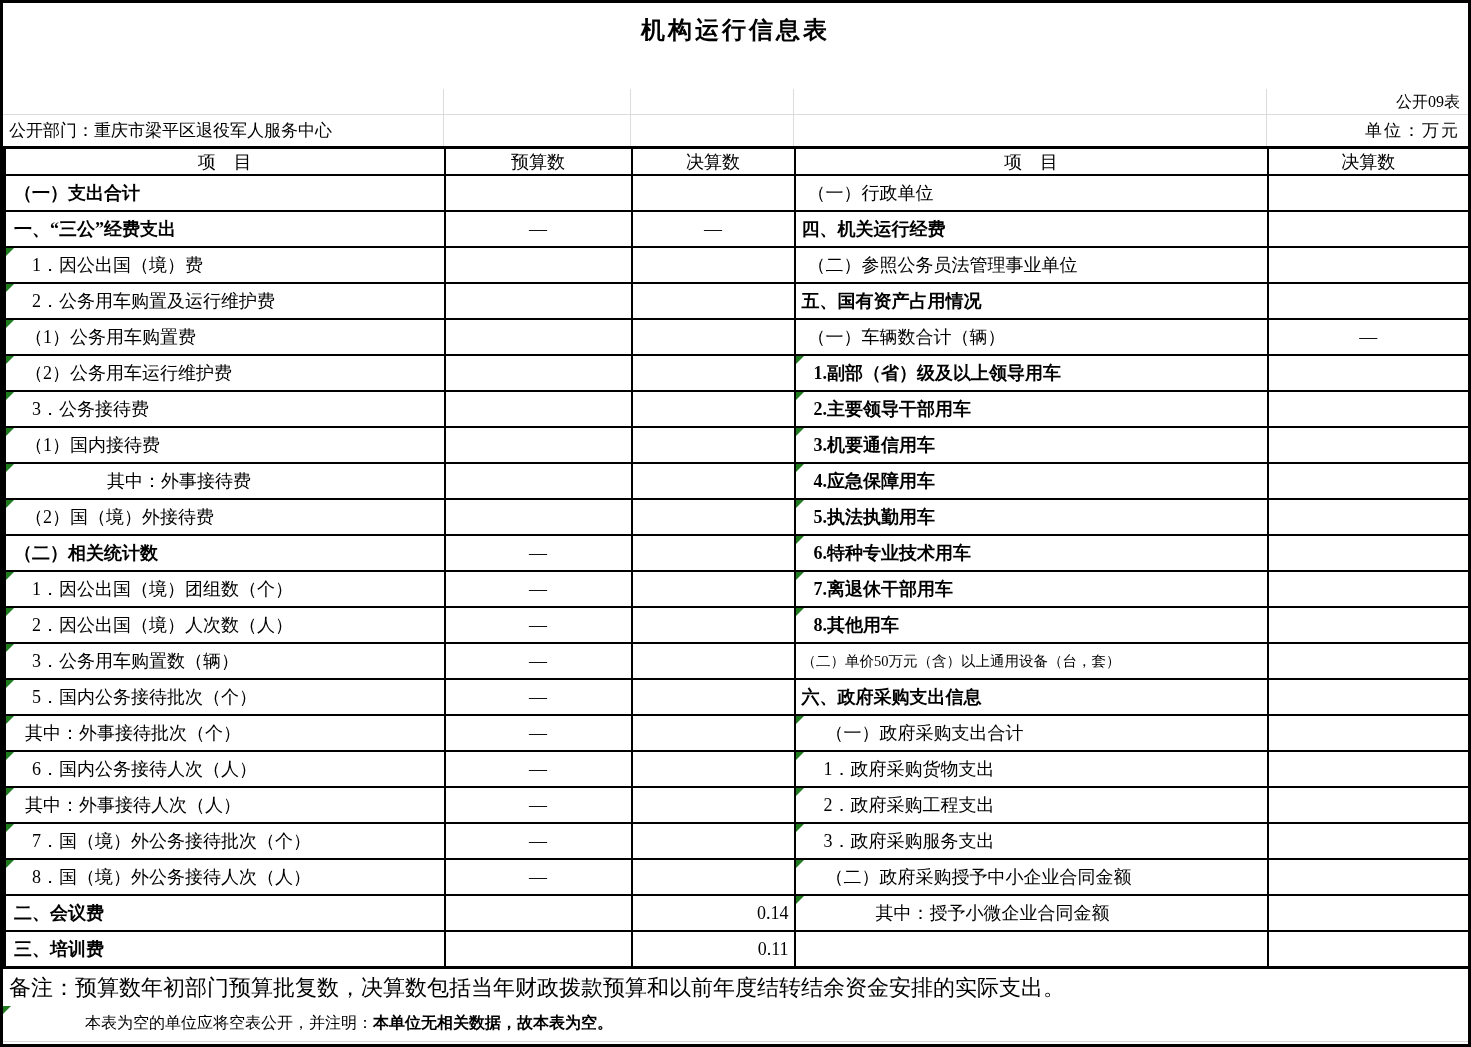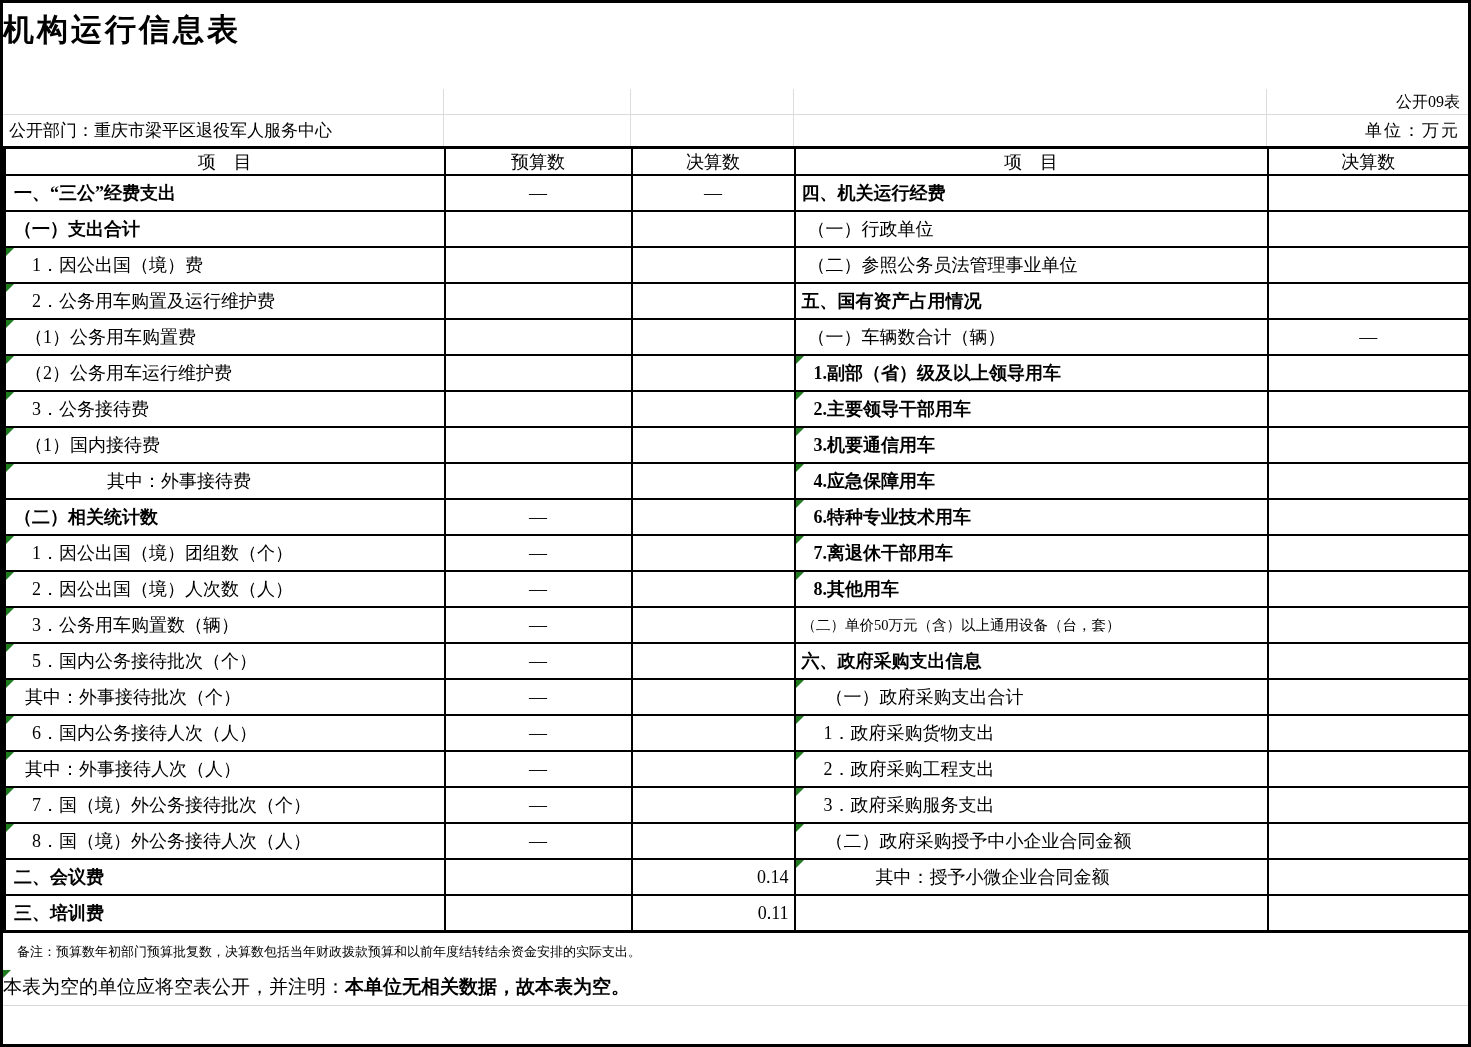--- a/index.html
+++ b/index.html
@@ -11,21 +11,22 @@
   .frame {
     box-sizing:border-box;
     width:1471px; height:1047px;
     border:3px solid #000;
     overflow:hidden;
     background:#fff;
     position:relative;
   }
   .title {
     height:52px; line-height:54px;
-    font-size:31px; font-weight:bold;
+    text-align:center;
+    font-size:24px; font-weight:bold;
     letter-spacing:3px;
   }
   .pre-wrap { position:relative;margin-top:34px; }
   .gridv { position:absolute; top:0; bottom:0; width:1px; background:#dcdcdc; }
   .gv1 { left:440px; } .gv2 { left:627px; } .gv3 { left:790px; } .gv4 { left:1263px; }
   .pre1 { height:25px; position:relative; border-bottom:1px solid #dcdcdc; }
   .pre1 .code { position:absolute; right:8px; top:0; line-height:26px; font-size:16px; }
   .pre2 { height:31px; position:relative; font-size:17px; }
   .pre2 .dept { position:absolute; left:6px; line-height:32px; }
   .pre2 .unit { position:absolute; right:8px; line-height:32px; letter-spacing:2px; }
@@ -72,26 +73,26 @@
 
   .wedge {
     position:absolute; top:0; left:0;
     width:0; height:0;
     border-top:8px solid #1e7b1e;
     border-right:8px solid transparent;
   }
 
   .note1 {
     height:37px; line-height:38px;
-    font-size:13px; padding-left:14px;
+    font-size:22px; padding-left:6px;
     white-space:nowrap;
   }
   .note2 {
     height:35px; line-height:34px;
-    font-size:19px; 
+    font-size:16px; padding-left:82px;
     position:relative;
     border-bottom:1px solid #d9d9d9;
     white-space:nowrap;
   }
   .note2 .bold-part { font-weight:bold; }
 </style>
 </head>
 <body>
 
 <div class="frame">
@@ -124,34 +125,34 @@
       <tr>
         <th>项　目</th>
         <th>预算数</th>
         <th>决算数</th>
         <th>项　目</th>
         <th>决算数</th>
       </tr>
     </thead>
     <tbody>
         <tr>
+          <td class="item-cell"><span class="lbl ind-l0 bold">（一）支出合计</span></td>
+          <td class="value-cell right"></td>
+          <td class="value-cell right"></td>
+          <td class="item-cell"><span class="lbl ind-r1">（一）行政单位</span></td>
+          <td class="value-cell right"></td>
+        </tr>
+        <tr>
           <td class="item-cell"><span class="lbl ind-l0 bold">一、“三公”经费支出</span></td>
           <td class="value-cell center">—</td>
           <td class="value-cell center">—</td>
           <td class="item-cell"><span class="lbl ind-r0 bold">四、机关运行经费</span></td>
           <td class="value-cell right"></td>
         </tr>
         <tr>
-          <td class="item-cell"><span class="lbl ind-l0 bold">（一）支出合计</span></td>
-          <td class="value-cell right"></td>
-          <td class="value-cell right"></td>
-          <td class="item-cell"><span class="lbl ind-r1">（一）行政单位</span></td>
-          <td class="value-cell right"></td>
-        </tr>
-        <tr>
           <td class="item-cell"><span class="wedge" style="border-top-color: rgb(30, 123, 30);"></span><span class="lbl ind-l1">1．因公出国（境）费</span></td>
           <td class="value-cell right"></td>
           <td class="value-cell right"></td>
           <td class="item-cell"><span class="lbl ind-r1">（二）参照公务员法管理事业单位</span></td>
           <td class="value-cell right"></td>
         </tr>
         <tr>
           <td class="item-cell"><span class="wedge" style="border-top-color: rgb(30, 123, 30);"></span><span class="lbl ind-l1">2．公务用车购置及运行维护费</span></td>
           <td class="value-cell right"></td>
           <td class="value-cell right"></td>
@@ -184,20 +185,27 @@
           <td class="value-cell right"></td>
           <td class="value-cell right"></td>
           <td class="item-cell"><span class="wedge" style="border-top-color: rgb(30, 123, 30);"></span><span class="lbl ind-r2">3.机要通信用车</span></td>
           <td class="value-cell right"></td>
         </tr>
         <tr>
           <td class="item-cell"><span class="wedge" style="border-top-color: rgb(30, 123, 30);"></span><span class="lbl ind-l3">其中：外事接待费</span></td>
           <td class="value-cell right"></td>
           <td class="value-cell right"></td>
           <td class="item-cell"><span class="wedge" style="border-top-color: rgb(30, 123, 30);"></span><span class="lbl ind-r2">4.应急保障用车</span></td>
+          <td class="value-cell right"></td>
+        </tr>
+        <tr>
+          <td class="item-cell"><span class="wedge" style="border-top-color: rgb(30, 123, 30);"></span><span class="lbl ind-l2">（2）国（境）外接待费</span></td>
+          <td class="value-cell right"></td>
+          <td class="value-cell right"></td>
+          <td class="item-cell"><span class="wedge" style="border-top-color: rgb(30, 123, 30);"></span><span class="lbl ind-r2">5.执法执勤用车</span></td>
           <td class="value-cell right"></td>
         </tr>
         <tr>
           <td class="item-cell"><span class="lbl ind-l0 bold">（二）相关统计数</span></td>
           <td class="value-cell center">—</td>
           <td class="value-cell right"></td>
           <td class="item-cell"><span class="wedge" style="border-top-color: rgb(30, 123, 30);"></span><span class="lbl ind-r2">6.特种专业技术用车</span></td>
           <td class="value-cell right"></td>
         </tr>
         <tr>

